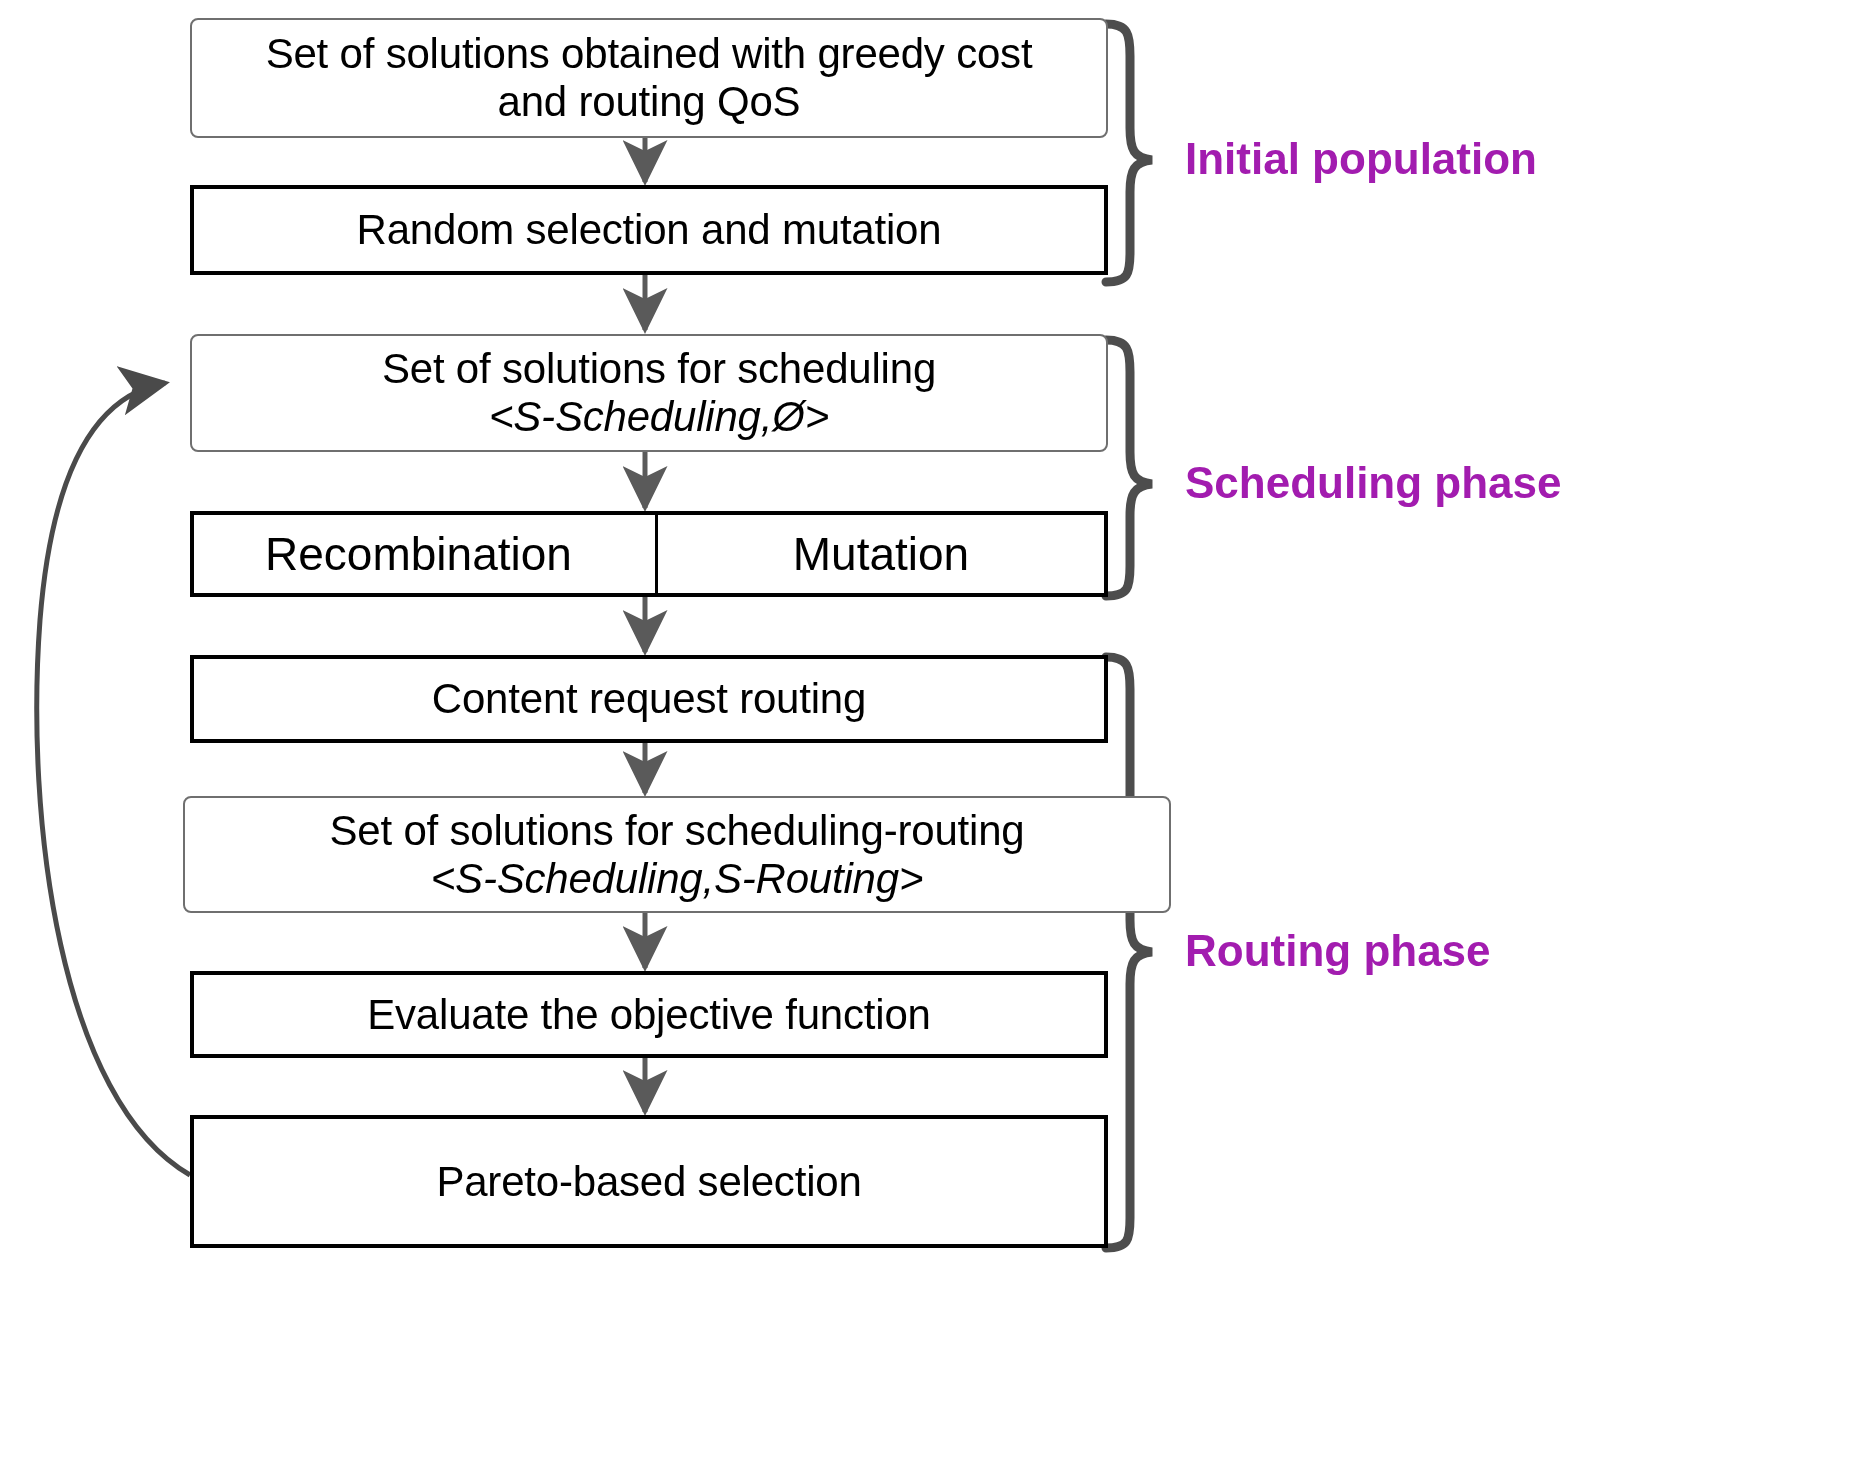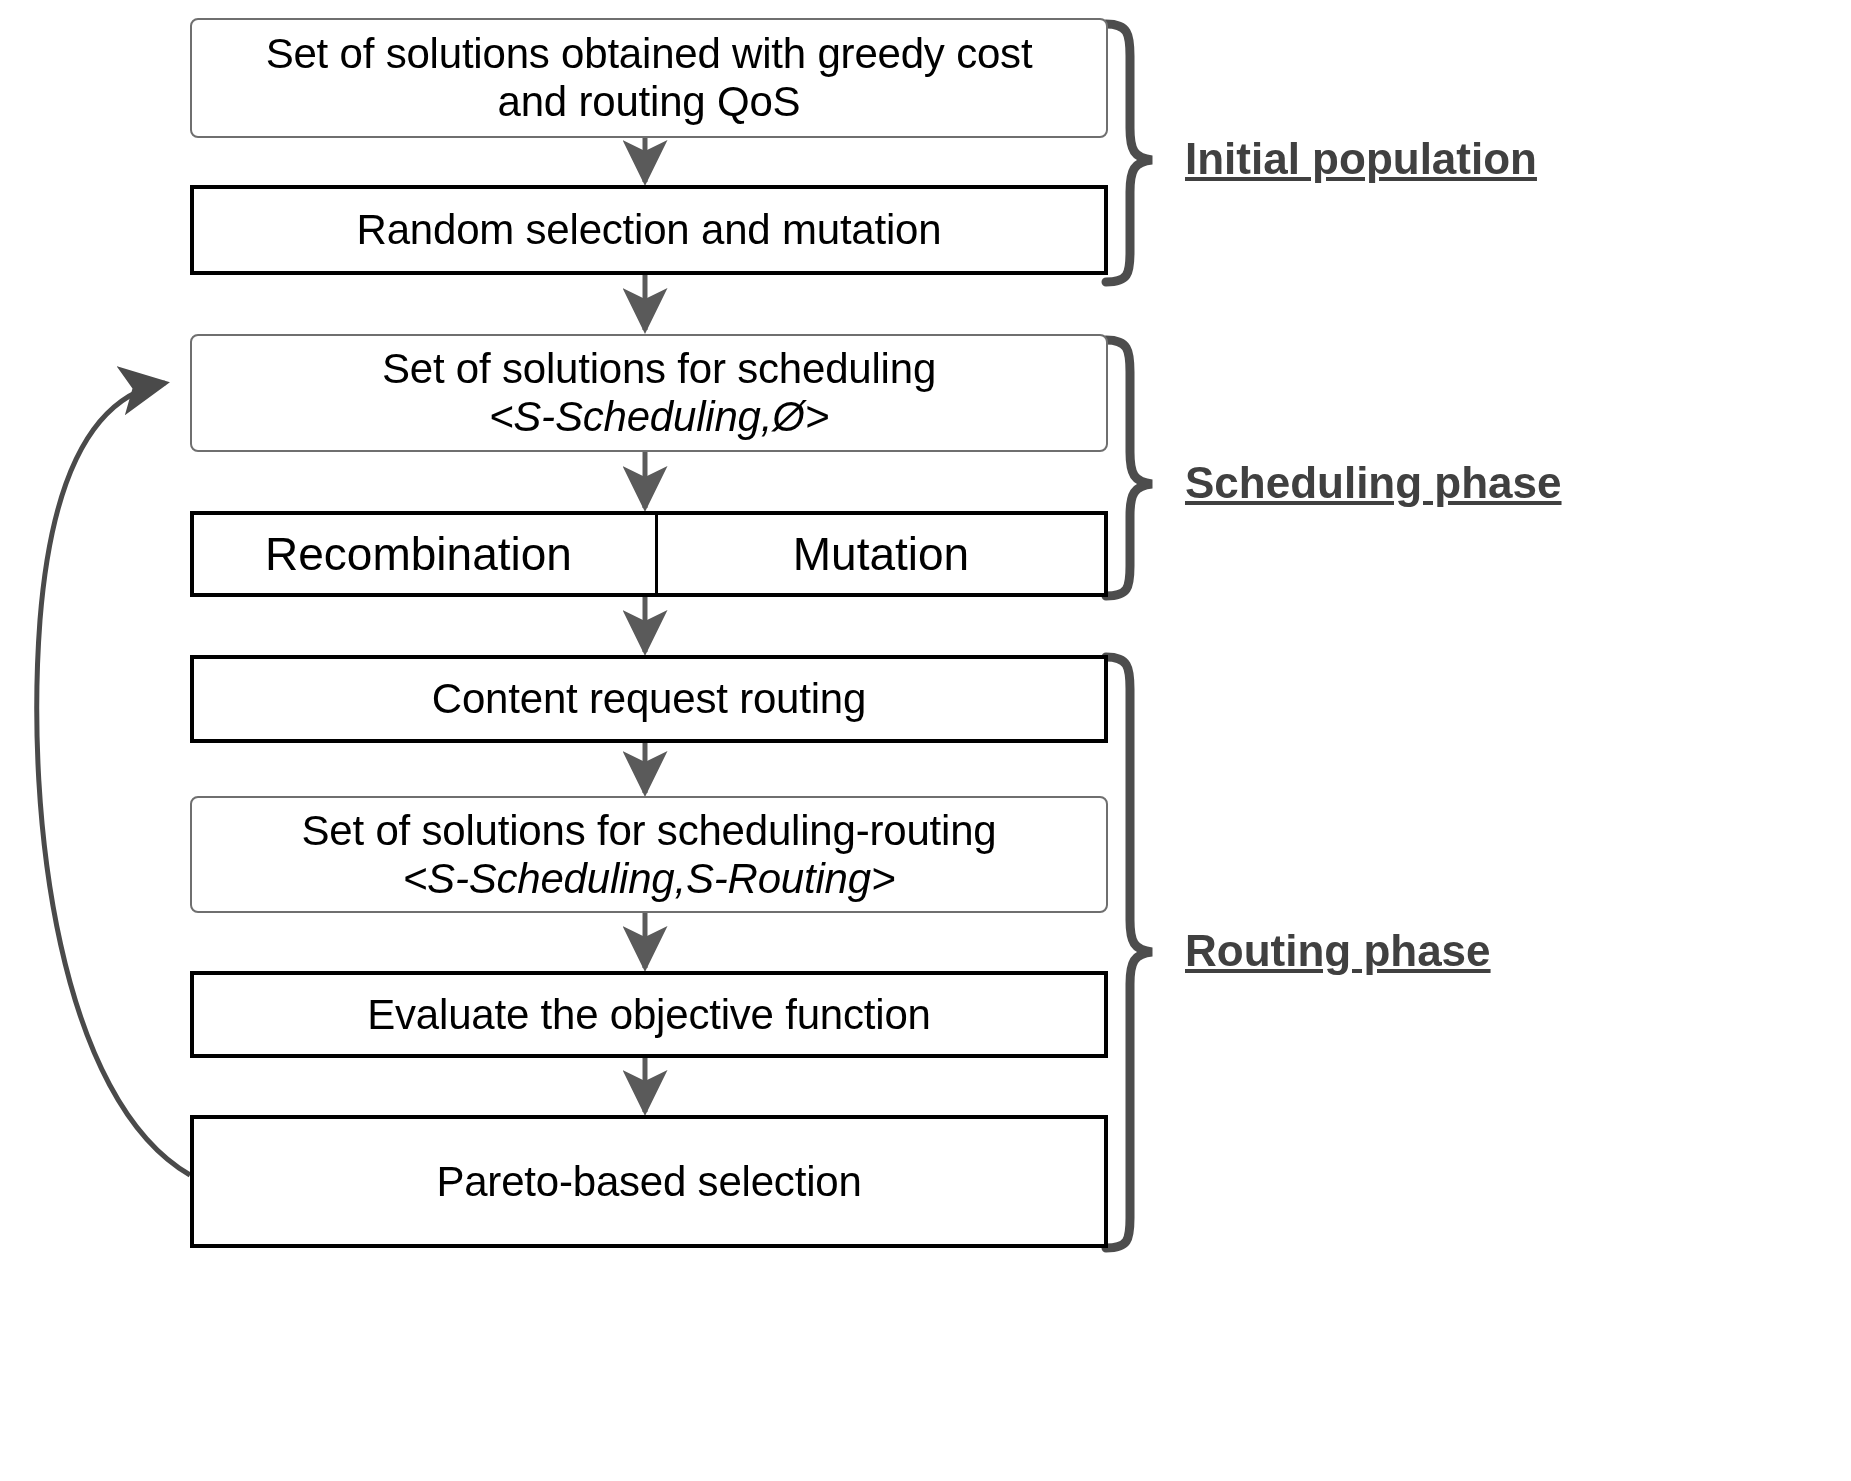--- a/index.html
+++ b/index.html
@@ -69,24 +69,23 @@
   .split .half.right {
     border-left: 3px solid #000000;
     margin-left: 12px;
   }
 
   
   .phase-label {
     position: absolute;
     font-size: 44px;
     font-weight: bold;
-    color: #404040;
+    color: #a21caf;
     white-space: nowrap;
     z-index: 4;
-    text-decoration: underline;
   }
 
   
   #wires {
     position: absolute;
     left: 0;
     top: 0;
     width: 1851px;
     height: 1481px;
     z-index: 2;
@@ -154,21 +153,21 @@
     </div>
     <div class="half right">
       <span>Mutation</span>
     </div>
   </div>
 
   <div class="node rect" style="left:190px; top:655px; width:918px; height:88px;">
     <span class="lbl">Content request routing</span>
   </div>
 
-  <div class="node rounded" style="left:190px; top:796px; width:918px; height:117px;">
+  <div class="node rounded" style="left:183px; top:796px; width:988px; height:117px;">
     <span class="lbl"><span>Set of solutions for scheduling-routing</span><br><span class="ital">&lt;S-Scheduling,S-Routing&gt;</span></span>
   </div>
 
   <div class="node rect" style="left:190px; top:971px; width:918px; height:87px;">
     <span class="lbl">Evaluate the objective function</span>
   </div>
 
   <div class="node rect" style="left:190px; top:1115px; width:918px; height:133px;">
     <span class="lbl">Pareto-based selection</span>
   </div>

